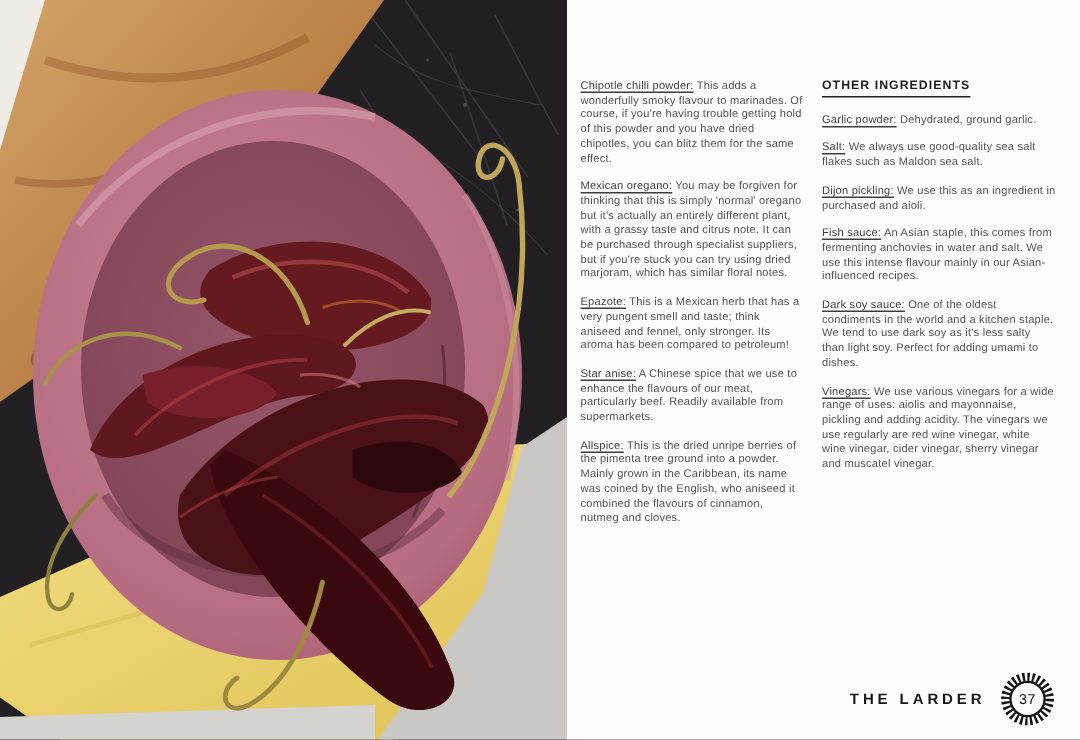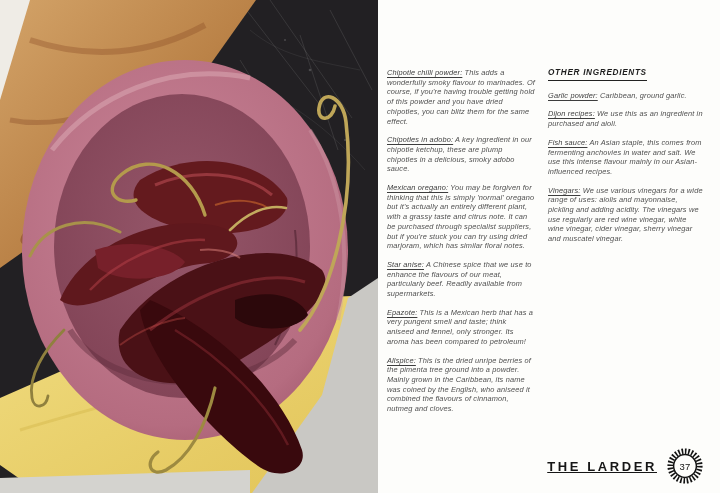--- a/index.html
+++ b/index.html
@@ -23,22 +23,22 @@
     background:linear-gradient(to right, rgba(0,0,0,.10), rgba(0,0,0,0));
     pointer-events:none;
   }
 
   
   .text-page{
     position:absolute;left:378px;top:0;right:0;height:493px;background:#fdfdfb;
     color:#4a4a4a;
   }
   .col{
-    position:absolute;top:68px;
-    font-size:7.4px;line-height:9.7px;letter-spacing:.15px;font-style:italic;
+    position:absolute;top:52px;
+    font-size:7.4px;line-height:9.7px;letter-spacing:.15px;
   }
   .col-left{left:9px;width:148px;}
   .col-right{left:170px;width:156px;}
   .entry{margin:0 0 9px 0;}
   .term{
     color:#3d3d3d;
     text-decoration:underline;
     text-decoration-thickness:.8px;
     text-underline-offset:1.8px;
   }
@@ -51,21 +51,21 @@
     padding-bottom:2px;margin:0 12px 10px 0;
   }
 
   
   .footer{
     position:absolute;right:16px;bottom:8px;
     display:flex;align-items:center;gap:9px;
   }
   .chapter-label{
     font-weight:bold;color:#161616;
-    font-size:13px;letter-spacing:2.6px;text-decoration:underline;
+    font-size:10px;letter-spacing:2.6px;
   }
   .page-icon{position:relative;width:38px;height:38px;}
   .page-icon svg{display:block;}
   .page-number{
     position:absolute;inset:0;display:flex;align-items:center;justify-content:center;
     font-weight:normal;font-size:9.5px;color:#111;letter-spacing:.3px;
     padding-top:1px;
   }
 </style>
 </head>
@@ -165,54 +165,58 @@
   <div class="gutter"></div>
 
   <div class="text-page">
 
     <div class="col col-left">
       <p class="entry">
         <span class="term">Chipotle chilli powder:</span>
         <span class="body">This adds a wonderfully smoky flavour to marinades. Of course, if you're having trouble getting hold of this powder and you have dried chipotles, you can blitz them for the same effect.</span>
       </p>
       <p class="entry">
-        <span class="term">Chipotles in adobo:</span>
-        <span class="body">A key ingredient in our chipotle ketchup, these are plump chipotles in a delicious, smoky adobo sauce.</span>
-      </p>
-      <p class="entry">
         <span class="term">Mexican oregano:</span>
         <span class="body">You may be forgiven for thinking that this is simply 'normal' oregano but it's actually an entirely different plant, with a grassy taste and citrus note. It can be purchased through specialist suppliers, but if you're stuck you can try using dried marjoram, which has similar floral notes.</span>
       </p>
       <p class="entry">
+        <span class="term">Epazote:</span>
+        <span class="body">This is a Mexican herb that has a very pungent smell and taste; think aniseed and fennel, only stronger. Its aroma has been compared to petroleum!</span>
+      </p>
+      <p class="entry">
         <span class="term">Star anise:</span>
         <span class="body">A Chinese spice that we use to enhance the flavours of our meat, particularly beef. Readily available from supermarkets.</span>
       </p>
       <p class="entry">
-        <span class="term">Epazote:</span>
-        <span class="body">This is a Mexican herb that has a very pungent smell and taste; think aniseed and fennel, only stronger. Its aroma has been compared to petroleum!</span>
-      </p>
-      <p class="entry">
         <span class="term">Allspice:</span>
         <span class="body">This is the dried unripe berries of the pimenta tree ground into a powder. Mainly grown in the Caribbean, its name was coined by the English, who aniseed it combined the flavours of cinnamon, nutmeg and cloves.</span>
       </p>
     </div>
 
     <div class="col col-right">
       <h2 class="col-heading">OTHER INGREDIENTS</h2>
       <p class="entry">
         <span class="term">Garlic powder:</span>
-        <span class="body">Caribbean, ground garlic.</span>
-      </p>
-      <p class="entry">
-        <span class="term">Dijon recipes:</span>
+        <span class="body">Dehydrated, ground garlic.</span>
+      </p>
+      <p class="entry">
+        <span class="term">Salt:</span>
+        <span class="body">We always use good-quality sea salt flakes such as Maldon sea salt.</span>
+      </p>
+      <p class="entry">
+        <span class="term">Dijon pickling:</span>
         <span class="body">We use this as an ingredient in purchased and aioli.</span>
       </p>
       <p class="entry">
         <span class="term">Fish sauce:</span>
         <span class="body">An Asian staple, this comes from fermenting anchovies in water and salt. We use this intense flavour mainly in our Asian-influenced recipes.</span>
+      </p>
+      <p class="entry">
+        <span class="term">Dark soy sauce:</span>
+        <span class="body">One of the oldest condiments in the world and a kitchen staple. We tend to use dark soy as it's less salty than light soy. Perfect for adding umami to dishes.</span>
       </p>
       <p class="entry">
         <span class="term">Vinegars:</span>
         <span class="body">We use various vinegars for a wide range of uses: aiolis and mayonnaise, pickling and adding acidity. The vinegars we use regularly are red wine vinegar, white wine vinegar, cider vinegar, sherry vinegar and muscatel vinegar.</span>
       </p>
     </div>
 
     <div class="footer">
       <span class="chapter-label">THE LARDER</span>
       <span class="page-icon">

